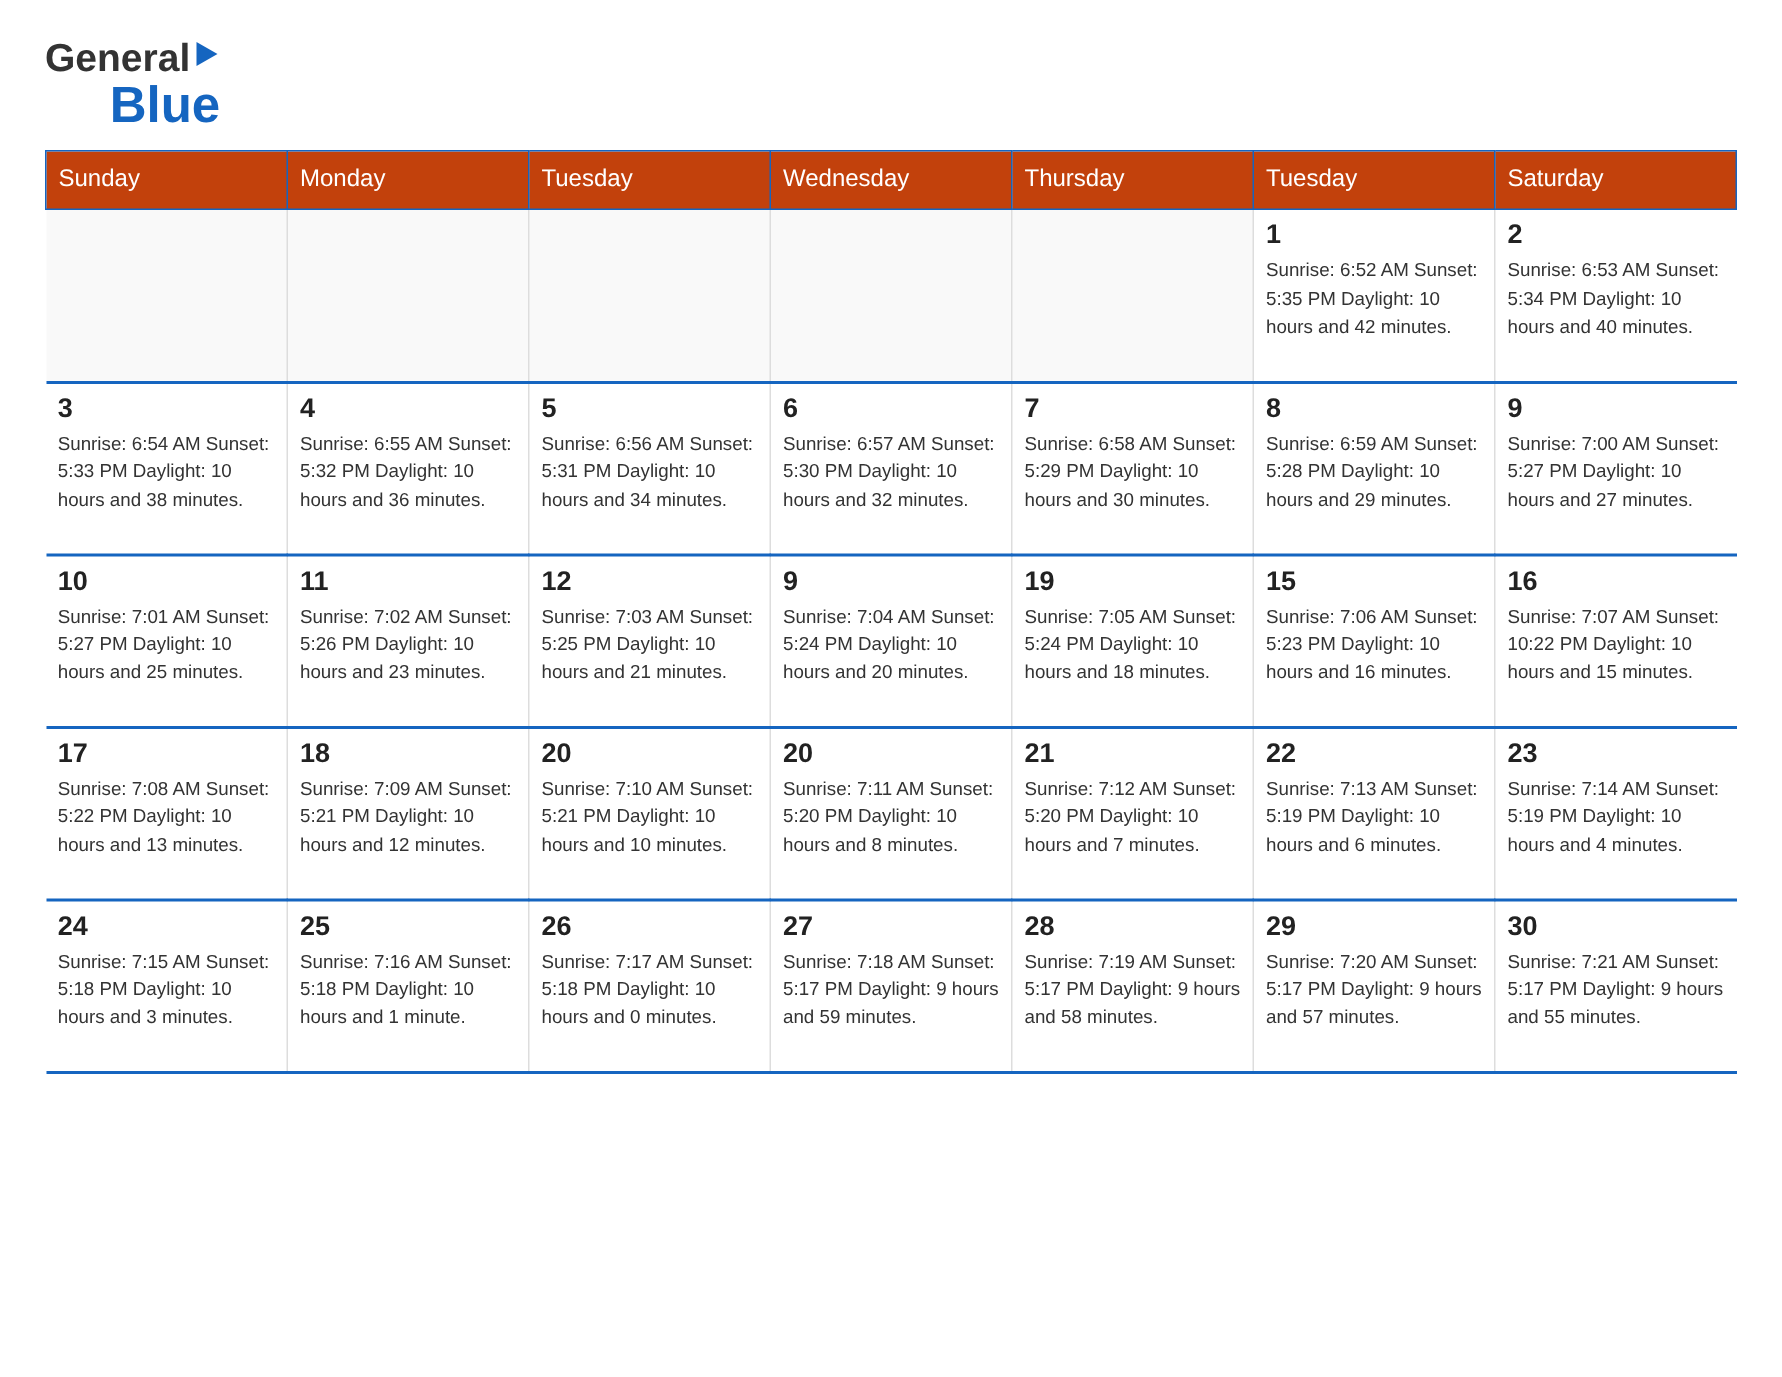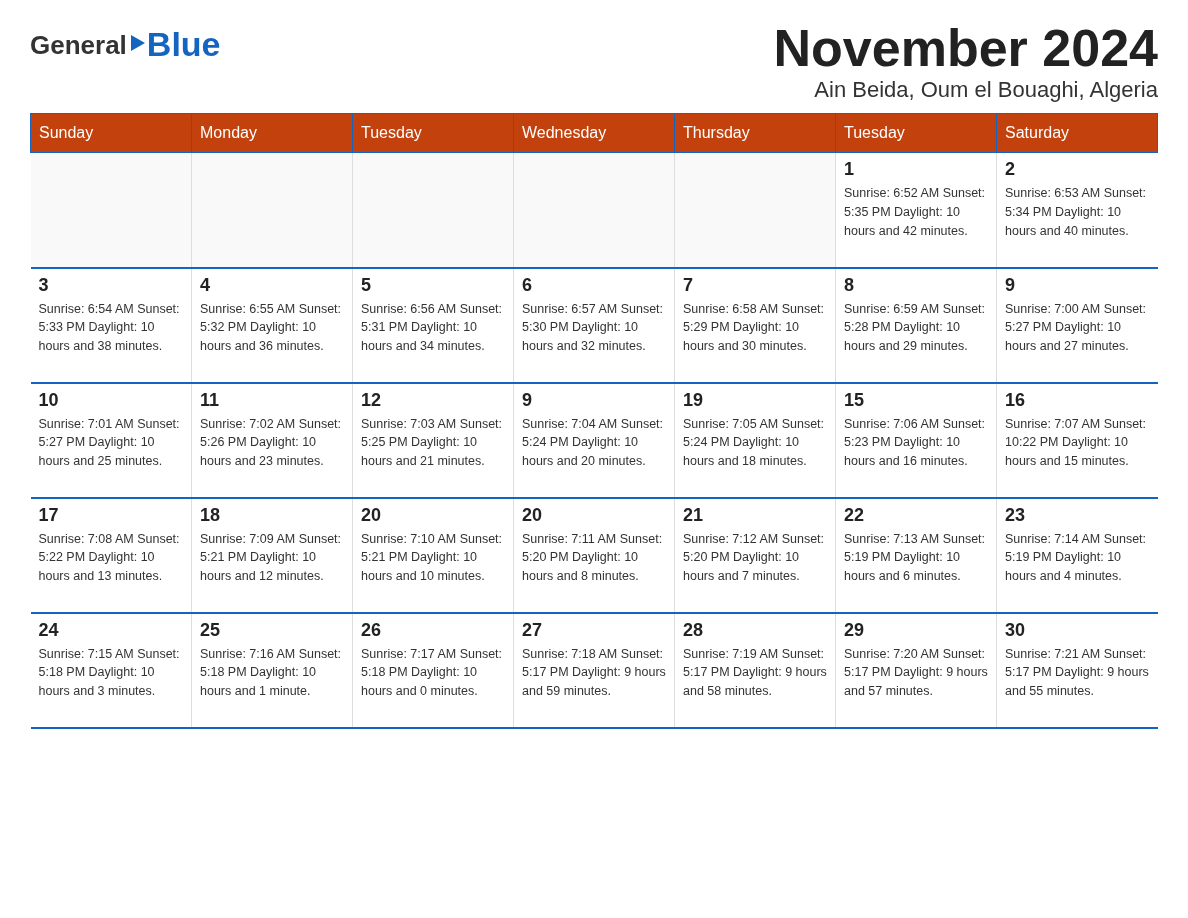--- a/index.html
+++ b/index.html
@@ -11,22 +11,22 @@
       min-height: 918px;
     }
     .header {
       display: flex;
       justify-content: space-between;
       align-items: flex-start;
       margin-bottom: 10px;
     }
     .logo {
       display: flex;
-      flex-direction: row;
-      align-items: center;
+      flex-direction: column;
+      align-items: flex-end;
       padding-top: 5px;
     }
     .logo-text {
       font-size: 26px;
       font-weight: bold;
       color: #333;
       line-height: 1;
     }
     .logo-blue {
       color: #1565c0;
@@ -98,24 +98,20 @@
 
 <div class="header">
   <div class="logo">
     <div style="display:flex;align-items:center;">
       <span class="logo-text">General</span>
       <svg width="18" height="20" viewBox="0 0 18 20" style="margin-left:2px;margin-top:-4px;">
         <polygon points="2,2 16,10 2,18" fill="#1565c0"></polygon>
       </svg>
     </div>
     <span class="logo-blue">Blue</span>
-  </div>
-  <div class="title-block">
-    <h1>November 2024</h1>
-    <h2>Ain Beida, Oum el Bouaghi, Algeria</h2>
   </div>
 </div>
 
 <table>
   <thead>
     <tr>
       <th>Sunday</th>
       <th>Monday</th>
       <th>Tuesday</th>
       <th>Wednesday</th>

